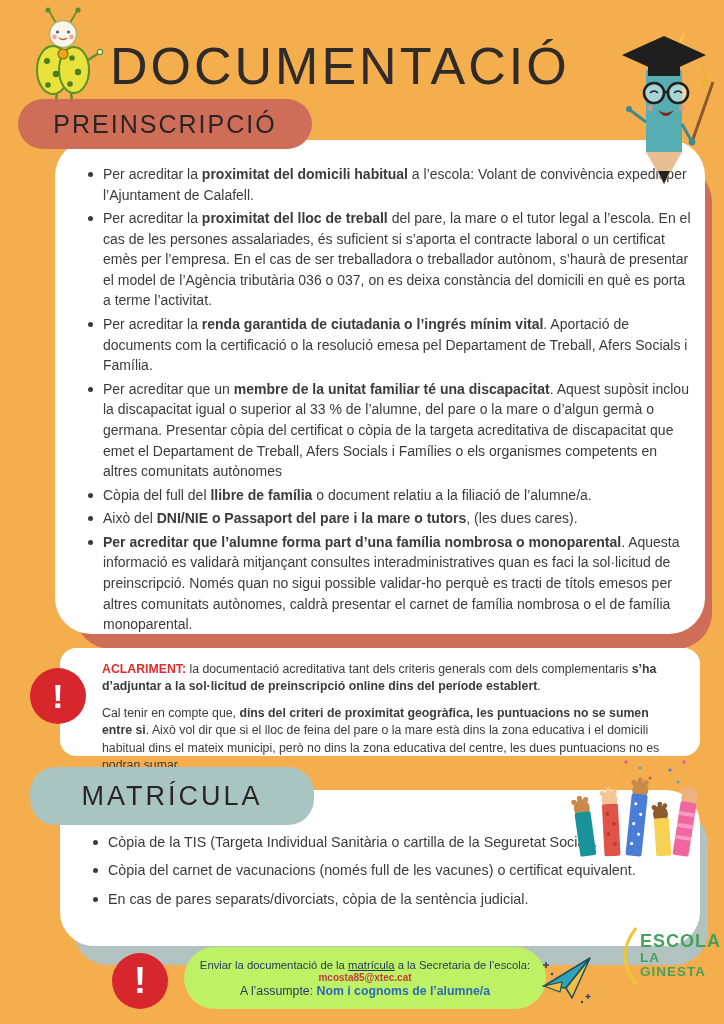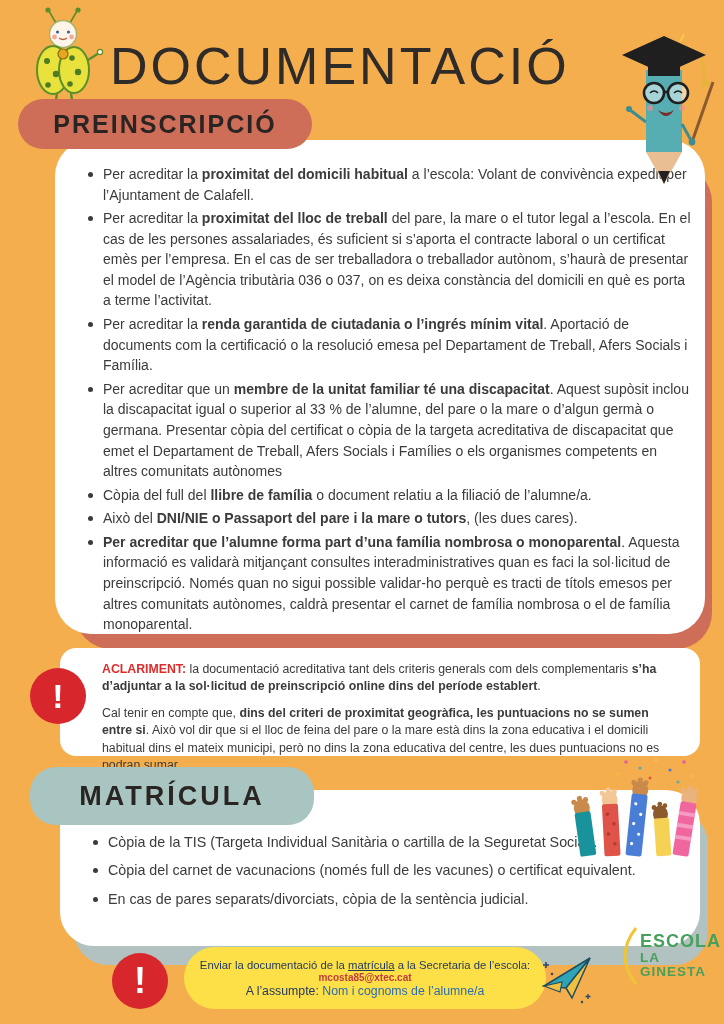--- a/index.html
+++ b/index.html
@@ -6,35 +6,35 @@
   body{
     width:724px;height:1024px;position:relative;overflow:hidden;
     background:#F5AE4E;
     font-family:"Liberation Sans",sans-serif;
     color:#3B3B3B;
   }
   .abs{position:absolute;}
   .b{font-weight:700;}
   .u{text-decoration:underline;}
   .red{color:#E02B2B;font-weight:700;}
-  .blue{color:#2B6CB5;font-weight:400;}
+  .blue{color:#2B6CB5;font-weight:700;}
 
   
   #ladybug{left:22px;top:6px;width:82px;height:110px;z-index:3;}
   #page-title{
     left:94px;top:22px;margin:16px;
     font-size:52px;font-weight:400;letter-spacing:3px;
     color:#2E2B28;line-height:1.1;white-space:nowrap;
   }
   #pencil{left:612px;top:30px;width:104px;height:165px;z-index:6;}
 
   
   .banner{
     z-index:4;display:flex;align-items:center;justify-content:center;
-    font-weight:700;color:#2A2422;border-radius:26px;text-align:center;
+    font-weight:400;color:#2A2422;border-radius:26px;text-align:center;
   }
   #banner-pre{left:18px;top:99px;width:294px;height:50px;background:#CE6E58;font-size:25px;letter-spacing:2px;}
   #banner-mat{left:30px;top:767px;width:284px;height:58px;background:#A9C5C2;font-size:27px;letter-spacing:3px;}
 
   
   .card-wrap{z-index:2;}
   .card-shadow{position:absolute;border-radius:36px;}
   .card{position:relative;width:100%;height:100%;background:#fff;border-radius:36px;overflow:hidden;}
   #card-pre-wrap{left:55px;top:140px;width:650px;height:494px;}
   #card-pre-wrap .card-shadow{left:20px;top:26px;right:-7px;bottom:-15px;background:#CE6E58;}
@@ -65,21 +65,21 @@
     font-weight:700;
   }
   #excl-note{left:-30px;top:20px;width:56px;height:56px;font-size:34px;}
   #excl-footer{left:112px;top:953px;width:56px;height:56px;font-size:36px;z-index:3;}
 
   
   #hands{right:2px;top:-34px;width:132px;height:104px;z-index:3;}
 
   
   #pill{
-    left:184px;top:947px;width:362px;height:62px;background:#fde047;border-radius:31px;z-index:2;
+    left:184px;top:947px;width:362px;height:62px;background:#bef264;border-radius:31px;z-index:2;
     display:flex;flex-direction:column;align-items:center;justify-content:center;gap:1px;
     text-align:center;color:#223A5E;
   }
   #pill p{margin:0;}
   #pill-line1{font-size:11.3px;}
   #pill-email{font-size:10px;font-weight:700;color:#C23B40;}
   #pill-line3{font-size:12.3px;}
   #plane{left:538px;top:950px;width:60px;height:56px;z-index:3;}
   #logo{left:620px;top:924px;width:102px;height:64px;display:flex;align-items:center;z-index:2;}
   #logo-arc{width:20px;height:60px;flex:0 0 auto;}

